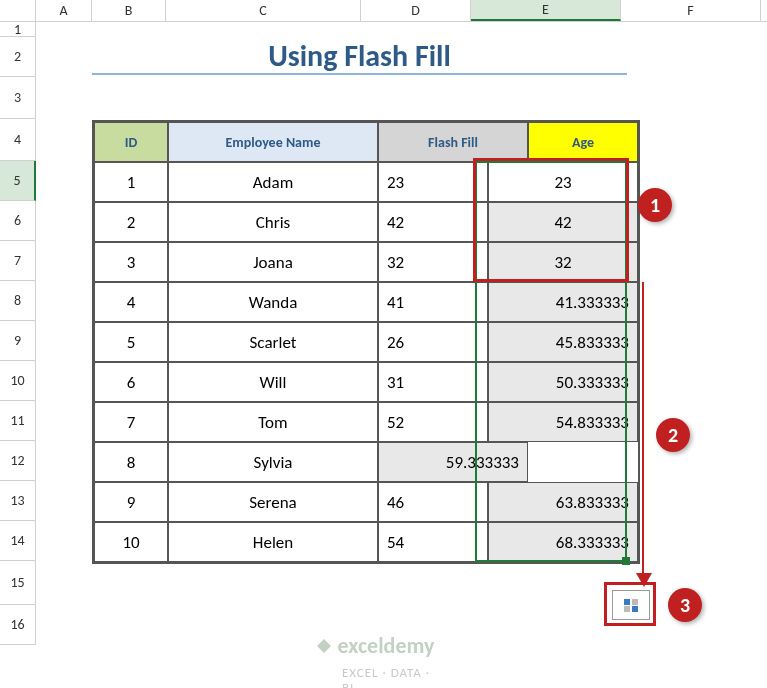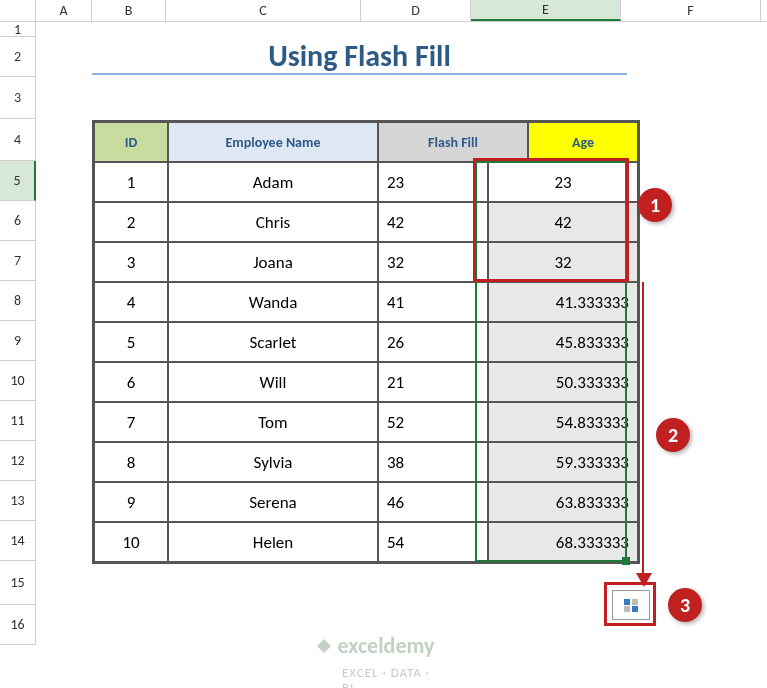--- a/index.html
+++ b/index.html
@@ -292,33 +292,32 @@
     </div>
     <div class="data-row">
       <div class="data-cell col-id">5</div>
       <div class="data-cell col-name">Scarlet</div>
       <div class="data-cell col-age">26</div>
       <div class="data-cell col-ff ff-cell">45.833333</div>
     </div>
     <div class="data-row">
       <div class="data-cell col-id">6</div>
       <div class="data-cell col-name">Will</div>
-      <div class="data-cell col-age">21</div>
+      <div class="data-cell col-age">31</div>
       <div class="data-cell col-ff ff-cell">50.333333</div>
     </div>
     <div class="data-row">
       <div class="data-cell col-id">7</div>
       <div class="data-cell col-name">Tom</div>
       <div class="data-cell col-age">52</div>
       <div class="data-cell col-ff ff-cell">54.833333</div>
     </div>
     <div class="data-row">
       <div class="data-cell col-id">8</div>
       <div class="data-cell col-name">Sylvia</div>
-      <div class="data-cell col-age">38</div>
       <div class="data-cell col-ff ff-cell">59.333333</div>
     </div>
     <div class="data-row">
       <div class="data-cell col-id">9</div>
       <div class="data-cell col-name">Serena</div>
       <div class="data-cell col-age">46</div>
       <div class="data-cell col-ff ff-cell">63.833333</div>
     </div>
     <div class="data-row">
       <div class="data-cell col-id">10</div>

